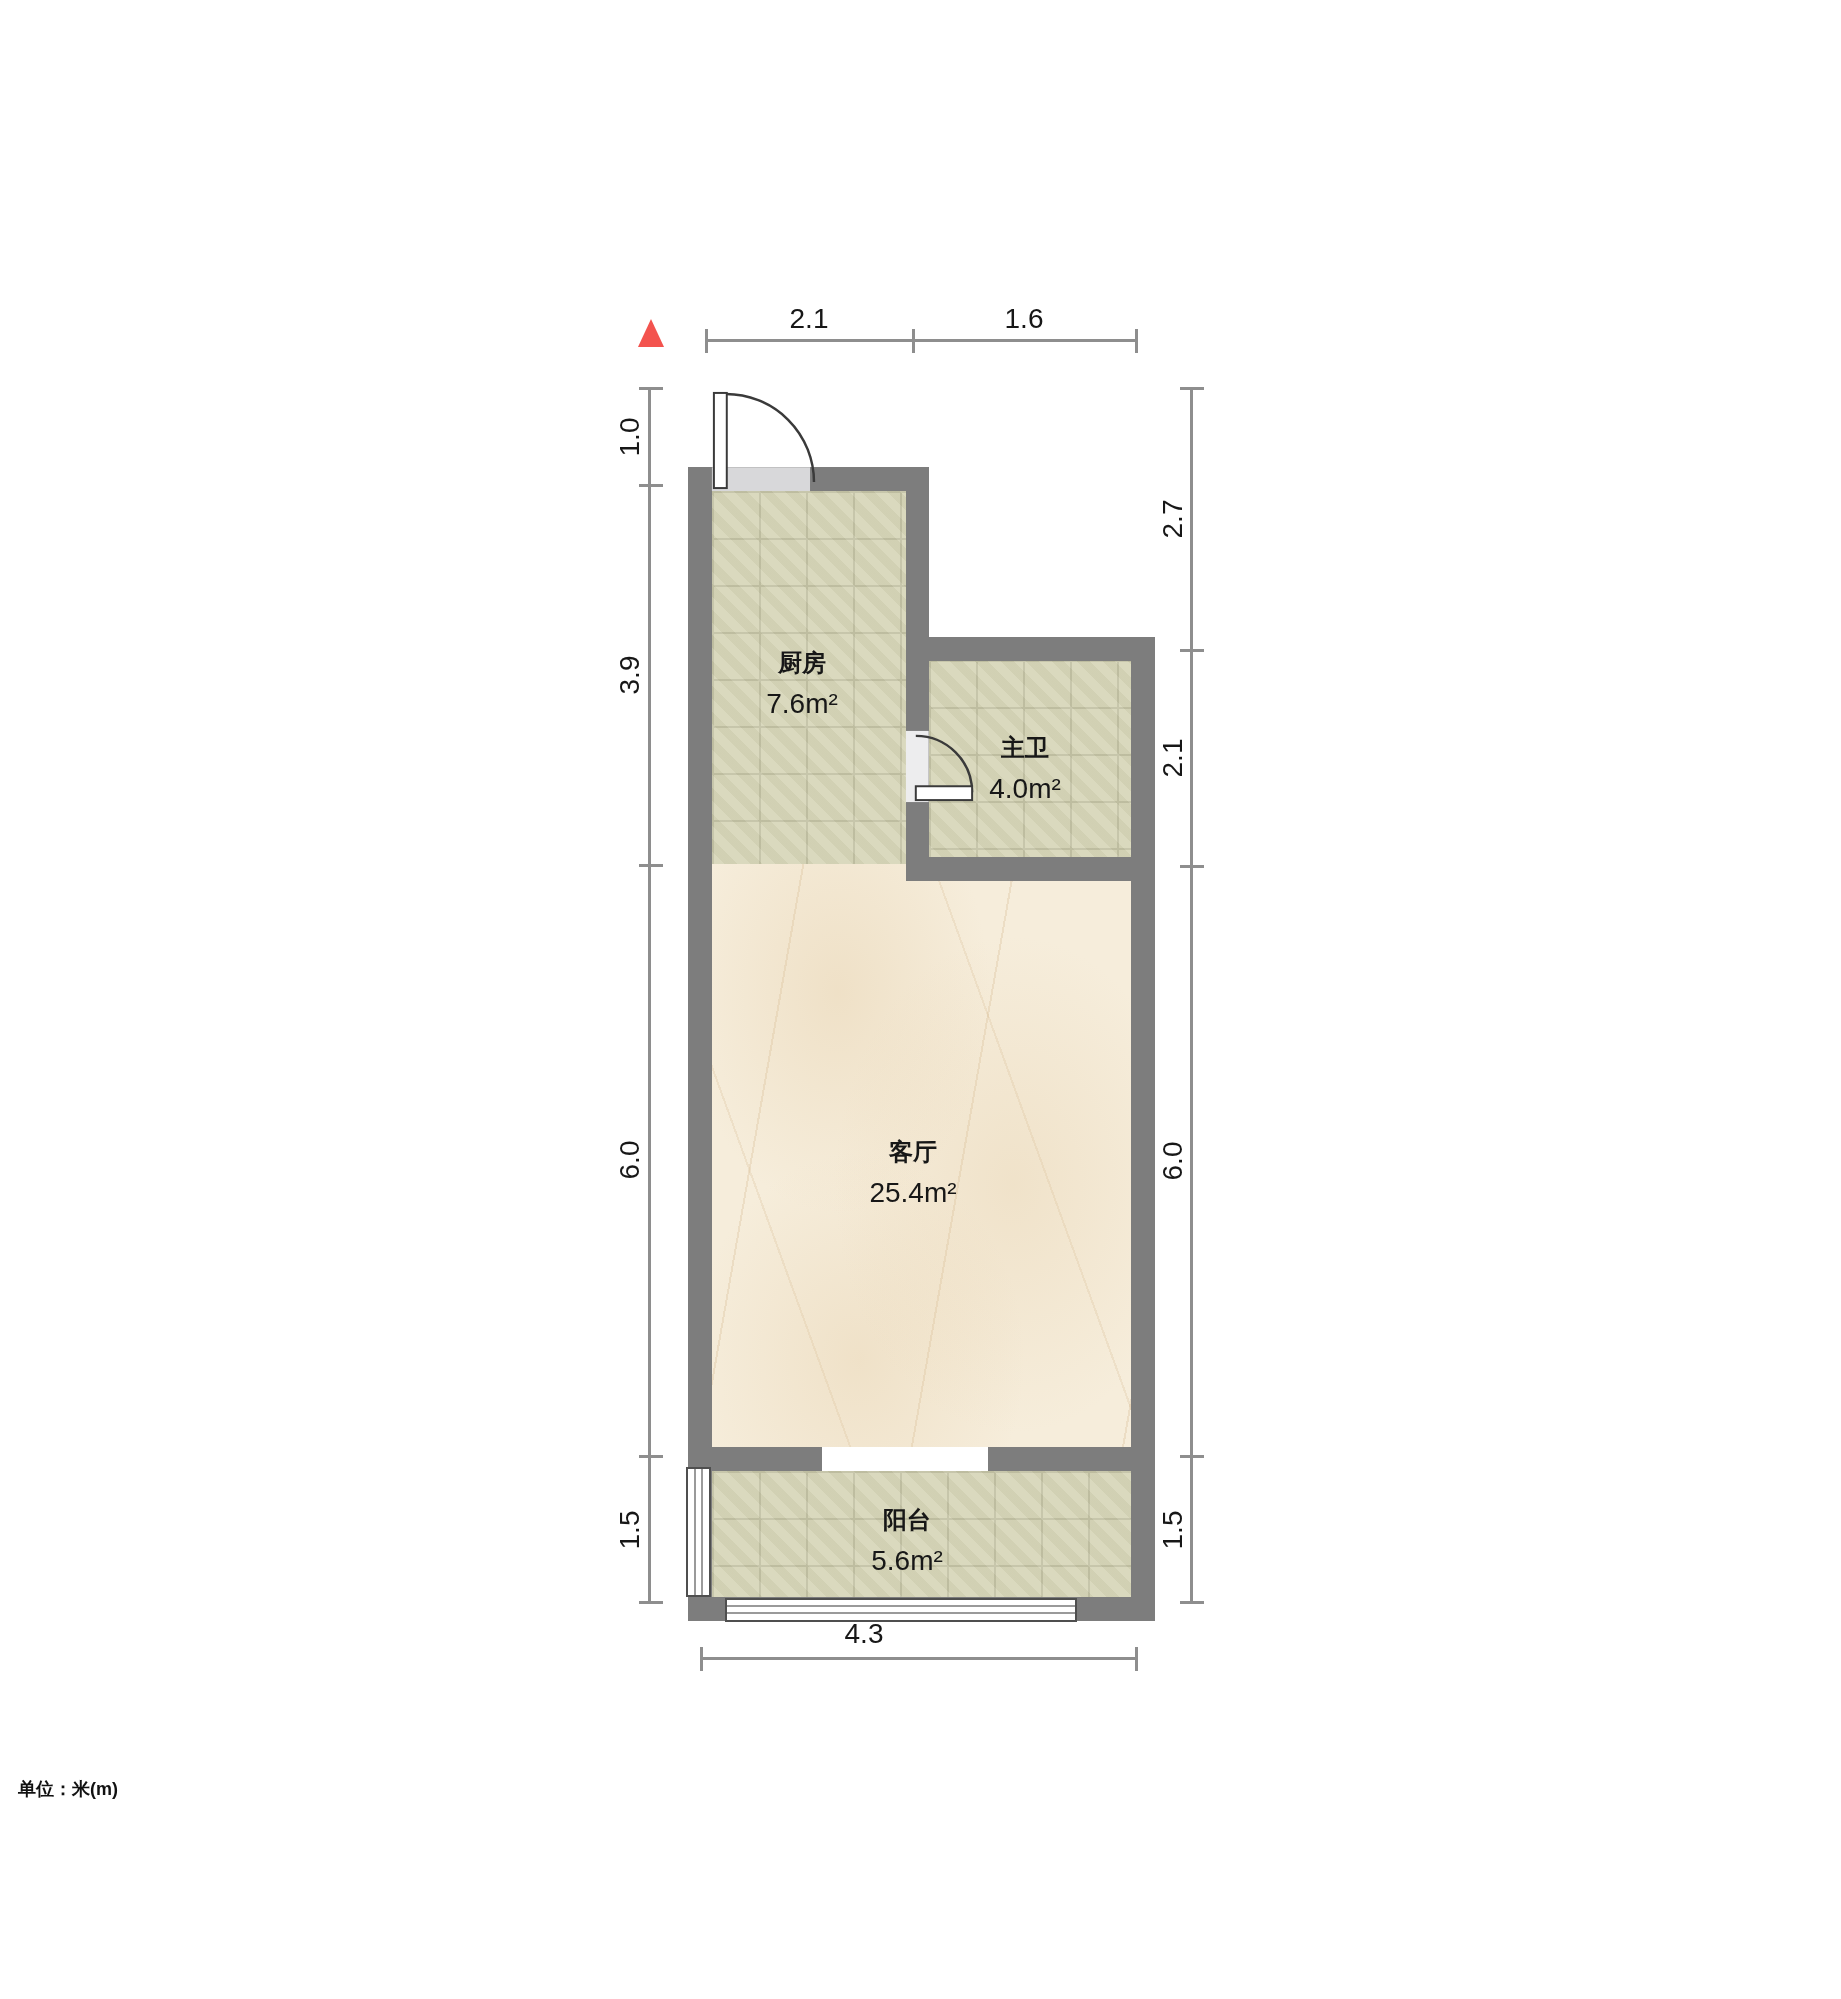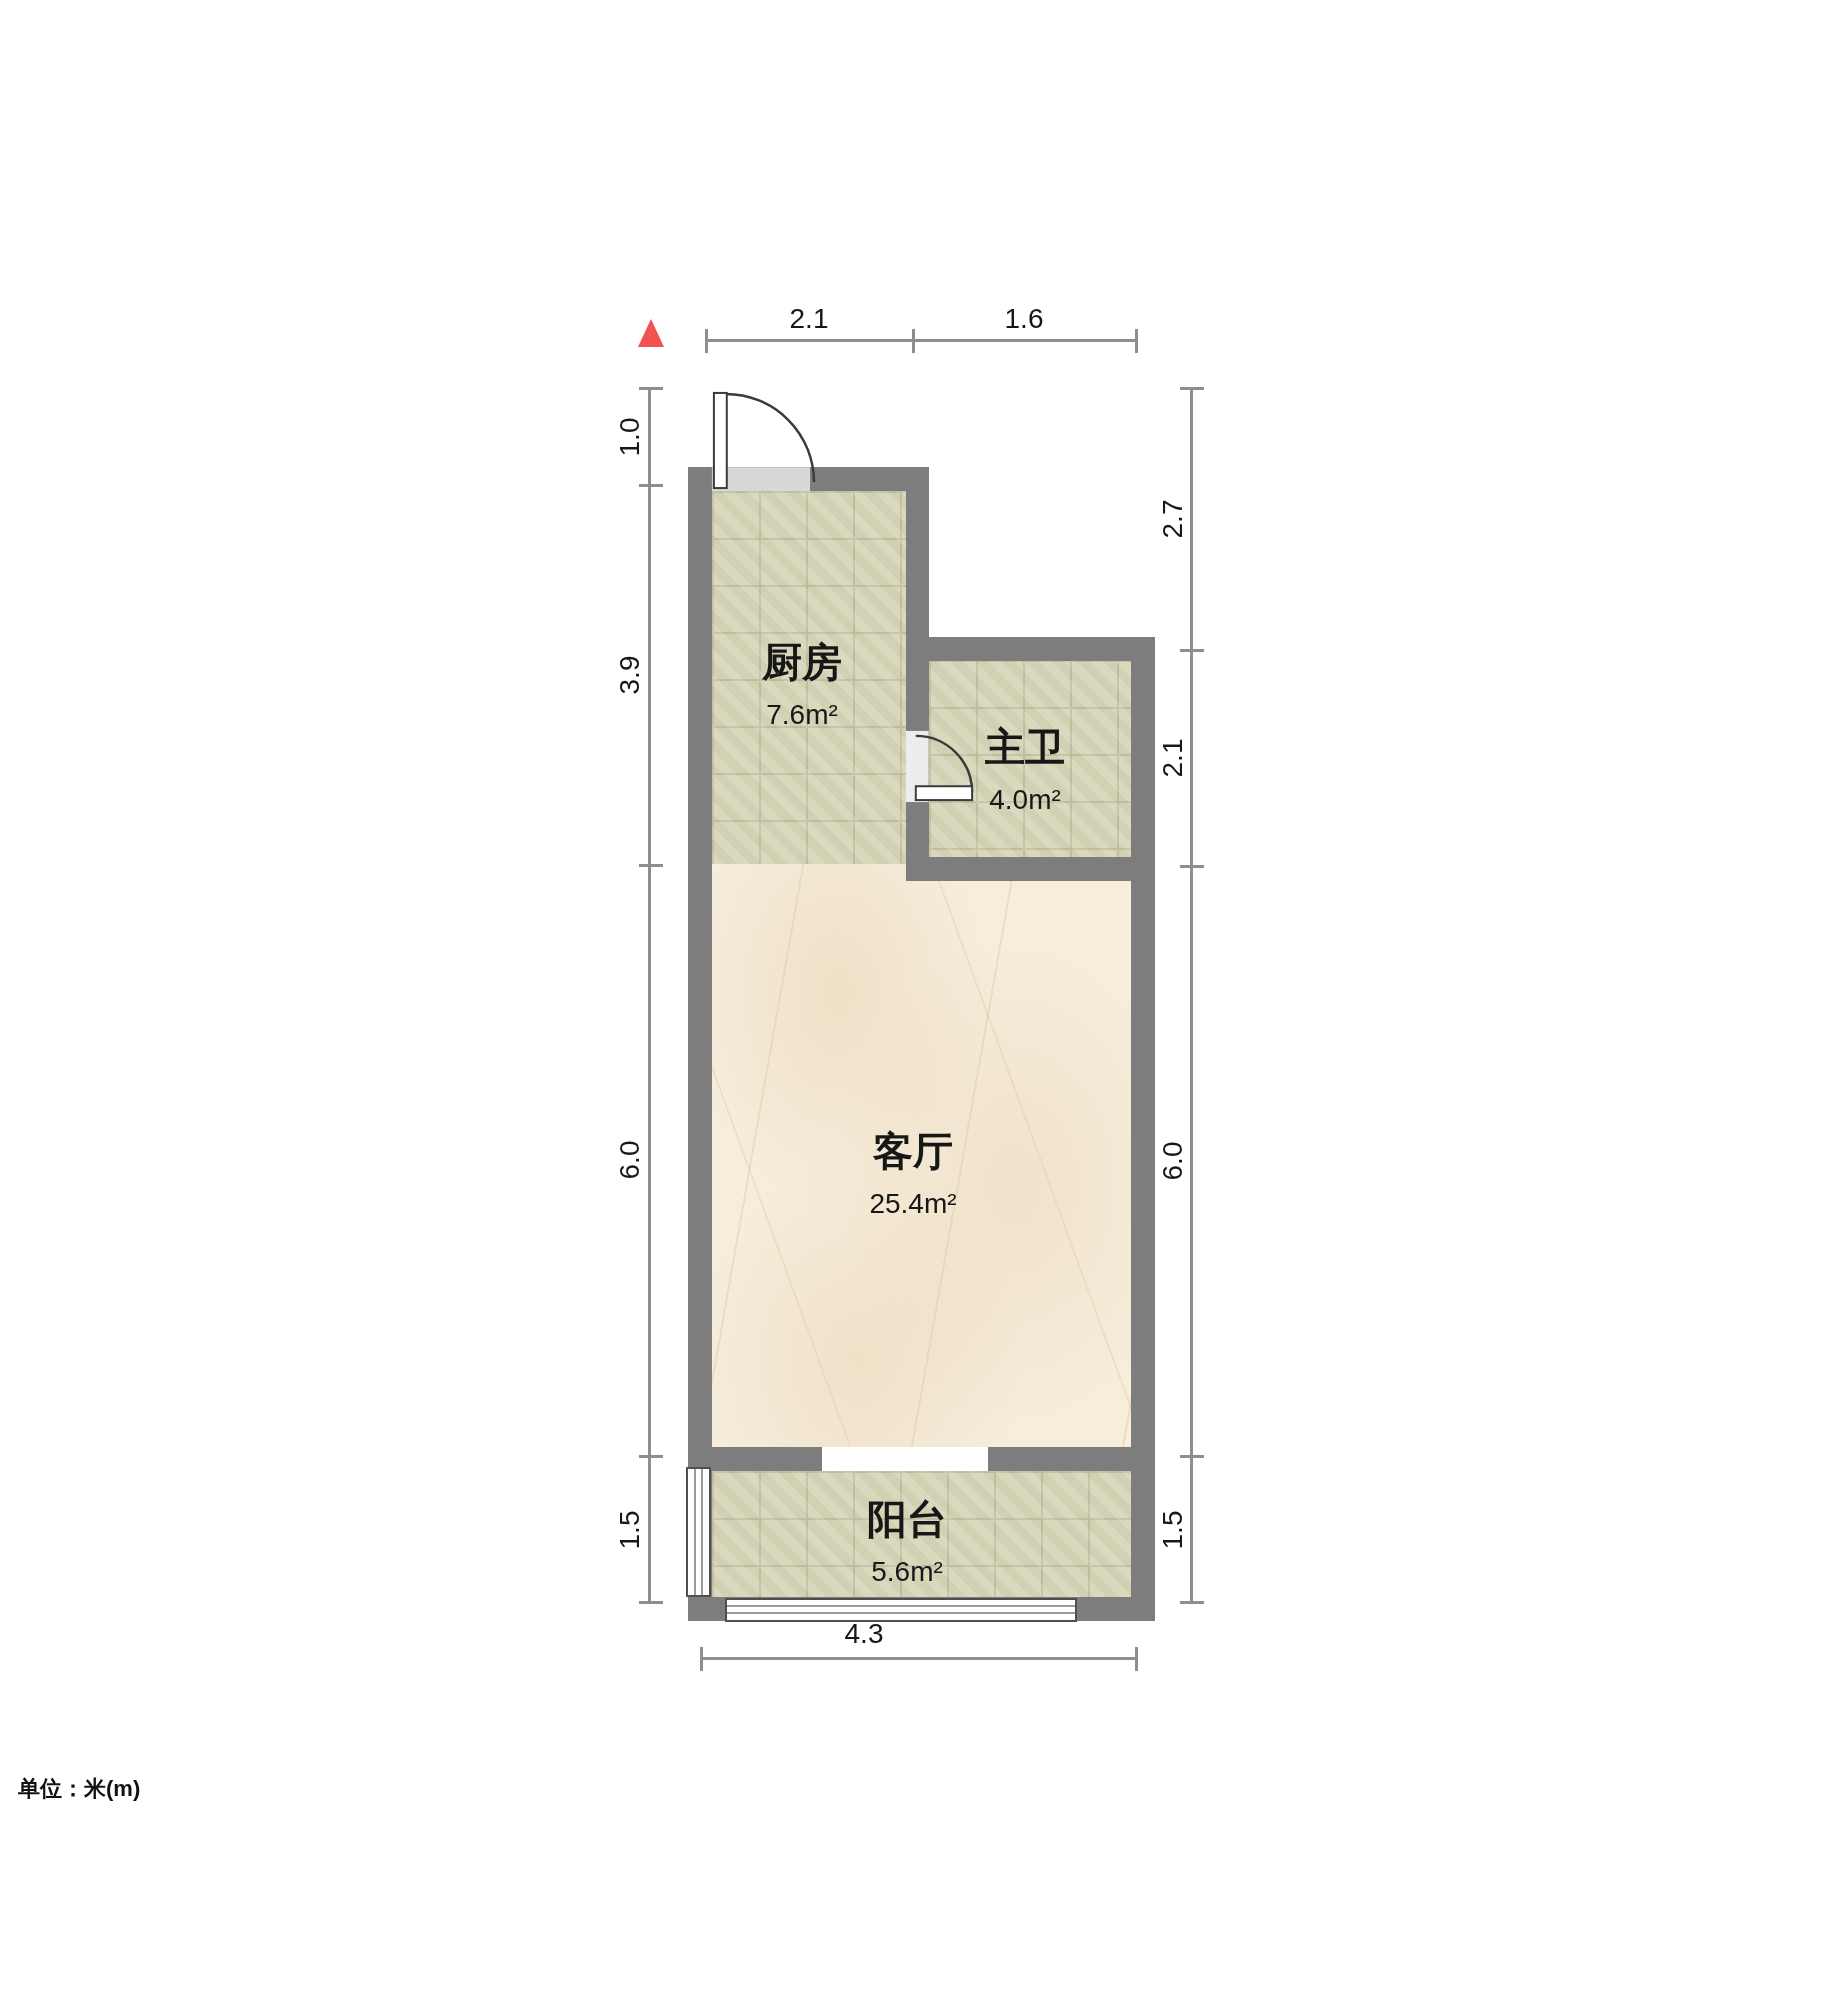--- a/index.html
+++ b/index.html
@@ -44,36 +44,36 @@
   .dim-label{
     position:absolute;font-size:28px;color:var(--text);
     transform:translate(-50%,-50%);white-space:nowrap;
   }
   .dim-label.rot{transform:translate(-50%,-50%) rotate(-90deg);}
   .room-label{
     position:absolute;transform:translate(-50%,-50%);
     display:flex;flex-direction:column;align-items:center;gap:9px;
     text-align:center;white-space:nowrap;
   }
-  .room-name{font-size:40px;font-weight:700;color:var(--text);}
+  .room-name{font-size:24px;font-weight:700;color:var(--text);}
   .room-area{font-size:28px;font-weight:400;color:var(--text);}
   .north{
     position:absolute;width:0;height:0;
     border-left:13px solid transparent;border-right:13px solid transparent;
     border-bottom:28px solid var(--north);
   }
   .win{position:absolute;background:#ffffff;border:2px solid var(--window);box-sizing:border-box;}
   .pane-v{position:absolute;top:0;bottom:0;width:2px;background:#9a9a9a;}
   .pane-h{position:absolute;left:0;right:0;height:2px;background:#9a9a9a;}
   .door-svg{position:absolute;overflow:visible;}
   .door-leaf{fill:#ffffff;stroke:var(--door);stroke-width:2px;}
   .door-arc{fill:none;stroke:var(--door);stroke-width:2.5px;}
   .door-threshold{fill:var(--threshold);stroke:none;}
   .door-opening{fill:#ededee;stroke:none;}
-  .footer{position:absolute;left:18px;top:1774px;font-size:22px;font-weight:700;line-height:30px;color:#111111;}
+  .footer{position:absolute;left:18px;top:1774px;font-size:18px;font-weight:700;line-height:30px;color:#111111;}
 </style>
 </head>
 <body>
 
 <div class="canvas">
 
   <div class="north" style="left:638px;top:319px;"></div>
 
   <div class="tile" style="left:712px;top:491px;width:194px;height:373px;"></div>
   <div class="tile" style="left:929px;top:660px;width:202px;height:197px;"></div>

